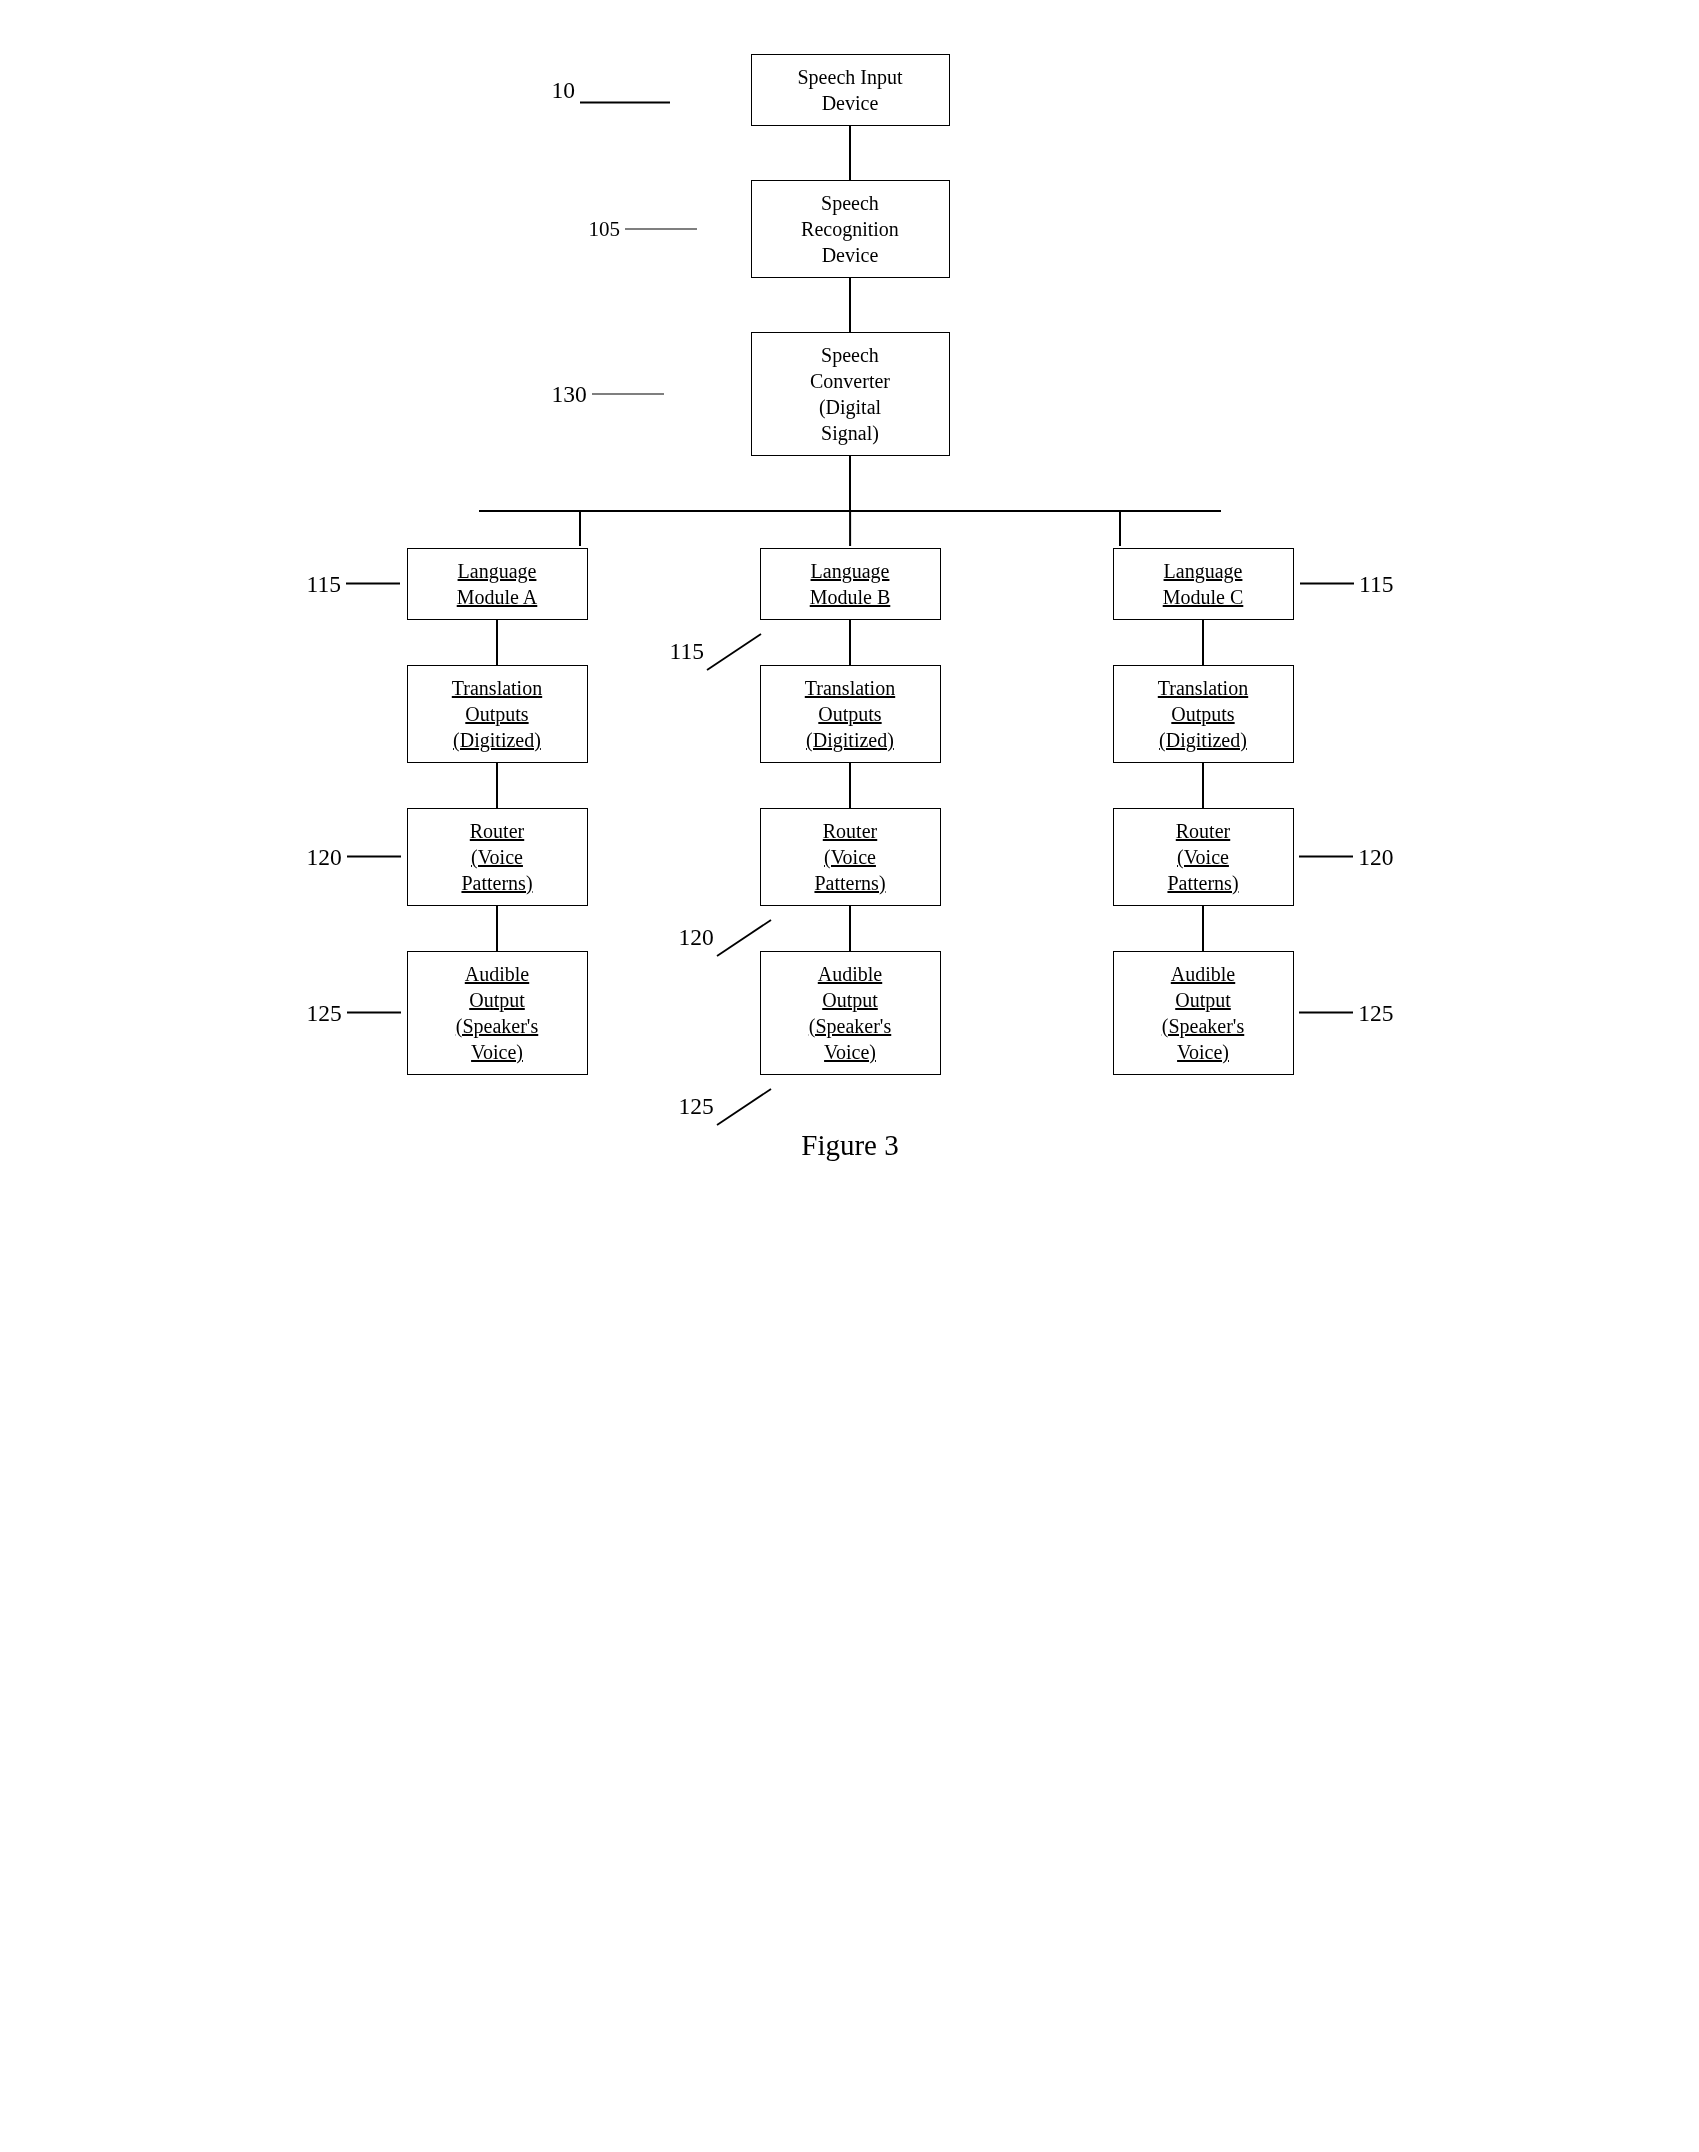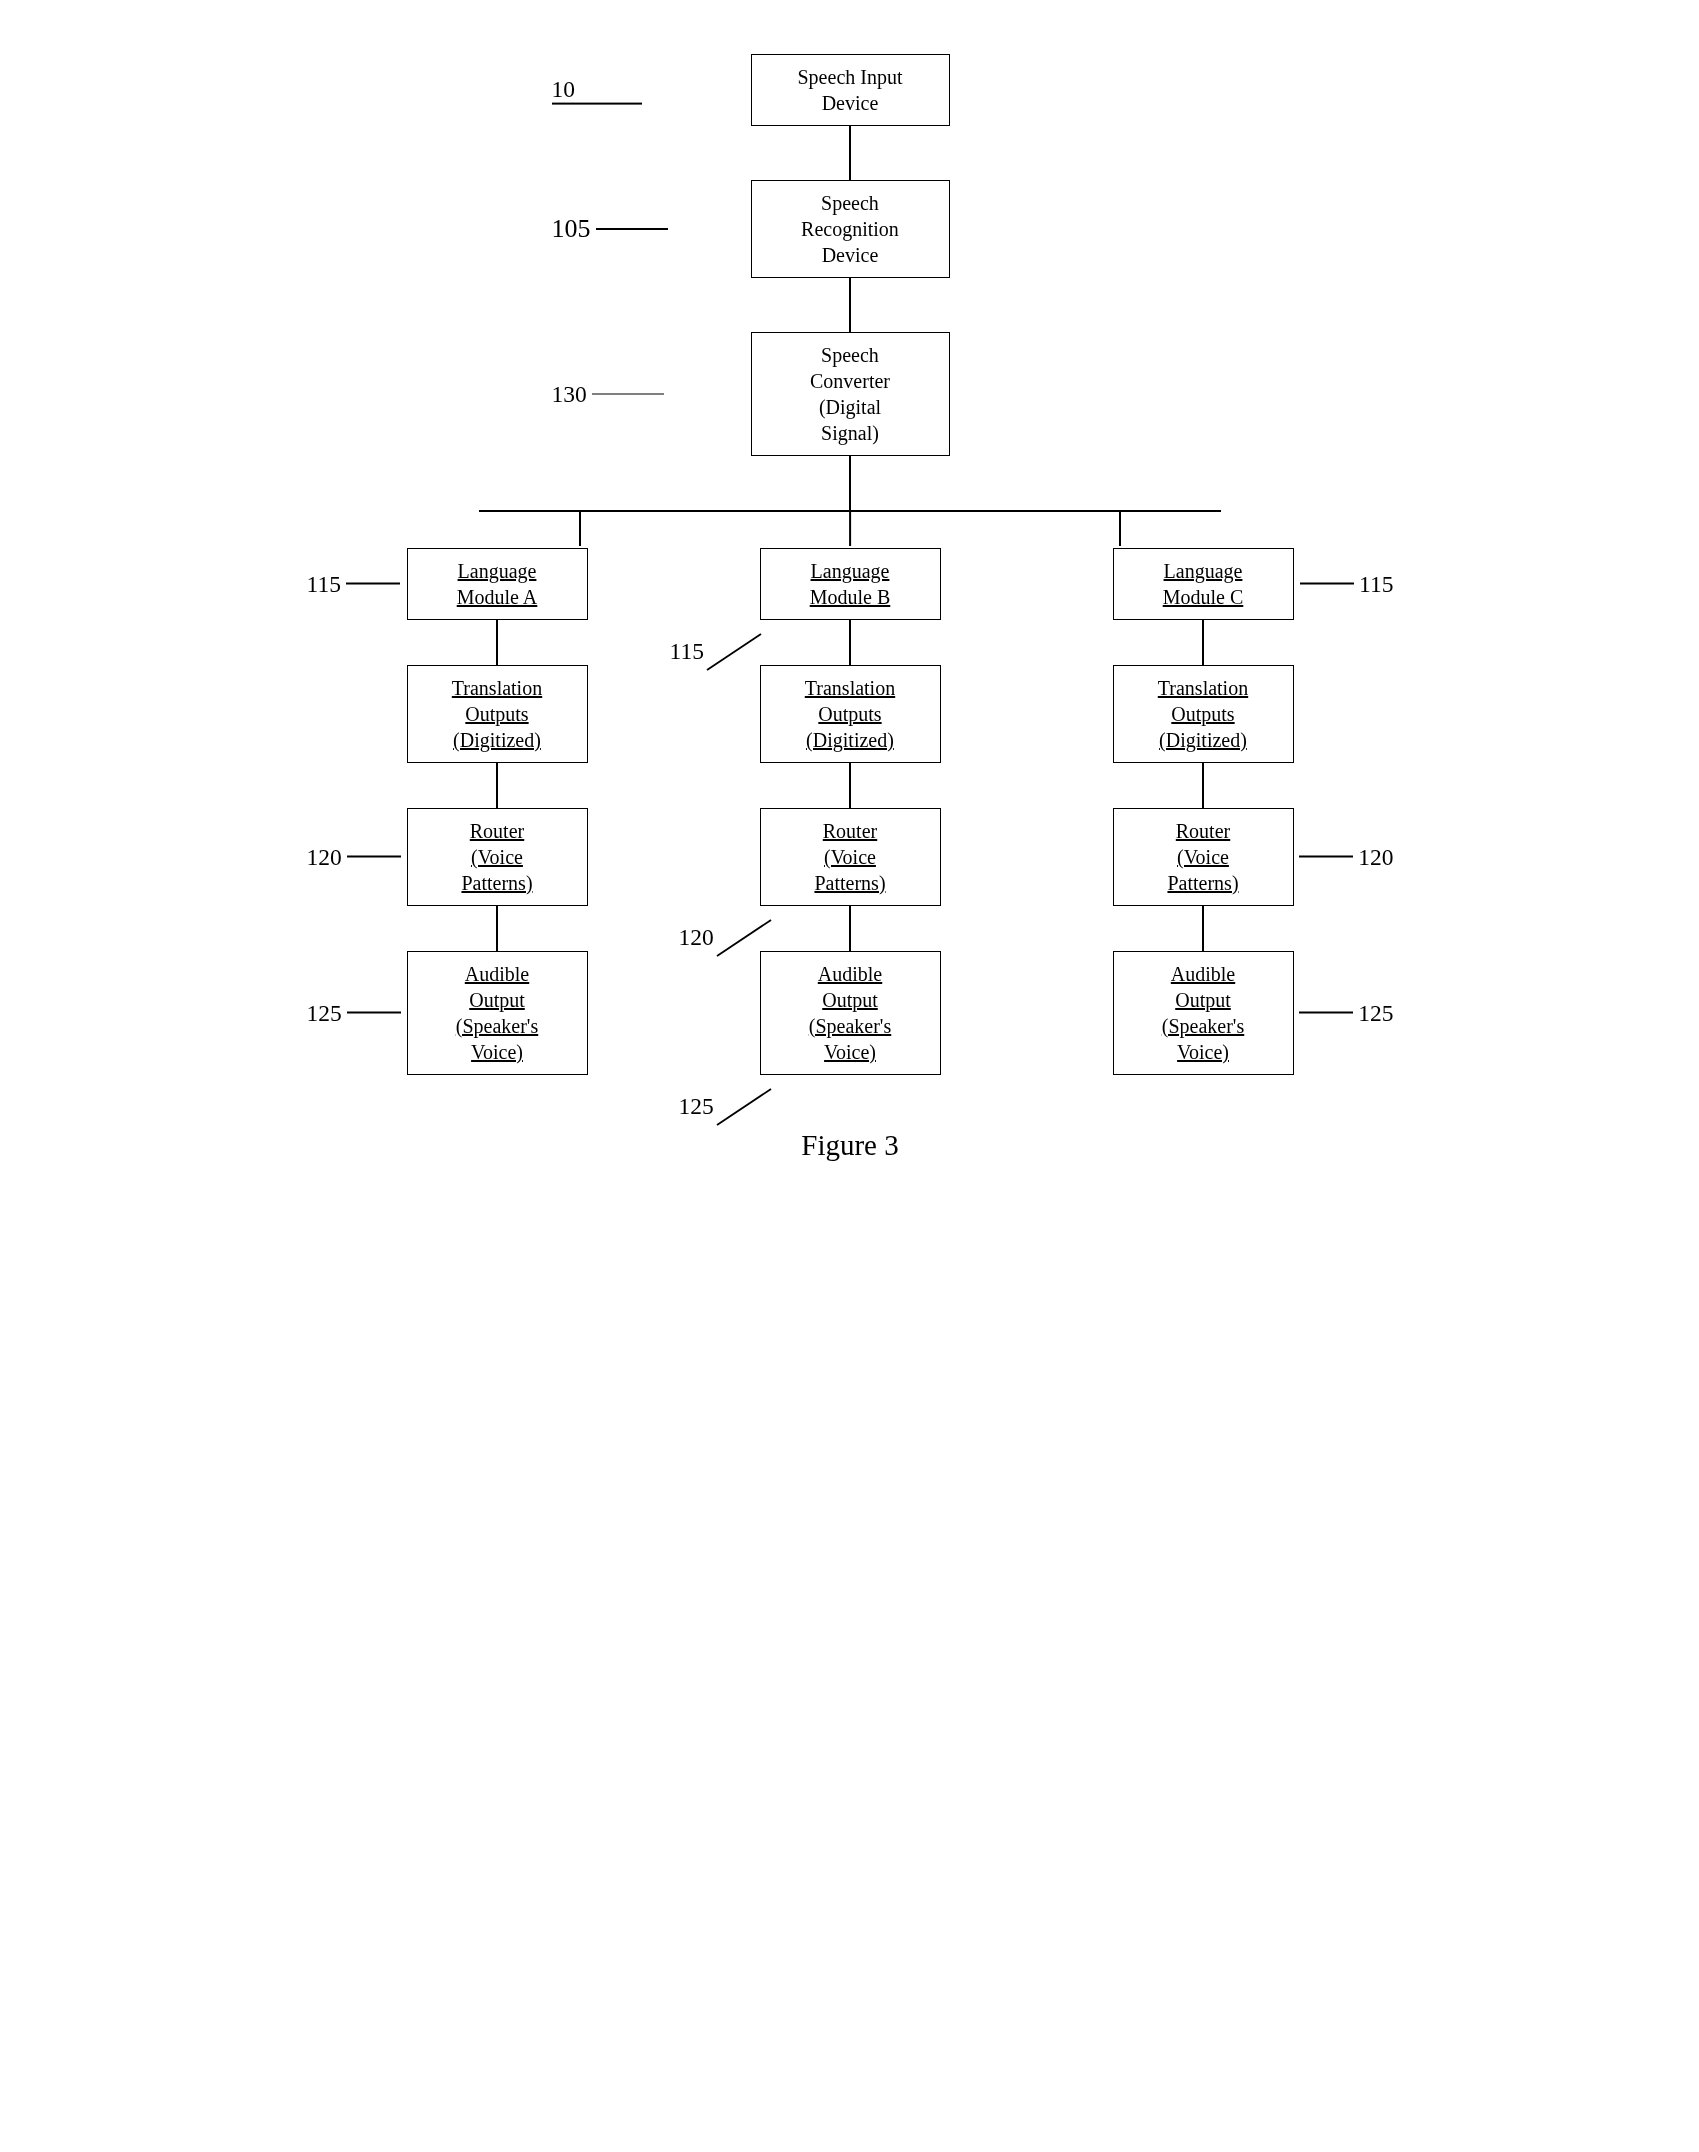--- a/index.html
+++ b/index.html
@@ -61,35 +61,35 @@
   </style>
 </head>
 <body>
 
 <div class="diagram">
 
   <div class="top-section">
 
     <div style="position:relative; display:flex; align-items:center; justify-content:center; margin-bottom:0;">
 
-      <div style="position:absolute; left:-199px; top:50%; transform:translateY(-50%); display:flex; align-items:flex-start;flex-direction:column;">
+      <div style="position:absolute; left:-199px; top:50%; transform:translateY(-50%); display:flex; align-items:flex-end;">
         <span style="font-size:23.5px; margin-right:5.4px;">10</span>
         <div style="width:90px; height:1.8px; background:#000;"></div>
       </div>
       <div class="box box-wide">
         <span style="white-space:pre-line;">Speech Input
 Device</span>
       </div>
     </div>
 
     <div class="vline" style="height:54px;"></div>
 
     <div style="position:relative; display:flex; align-items:center; justify-content:center; margin-bottom:0;">
       <div style="position:absolute; left:-199px; top:50%; transform:translateY(-50%); display:flex; align-items:center;">
-        <span style="font-size:26px; margin-right:5.4px;">105</span>
+        <span style="font-size:21px; margin-right:5.4px;margin-left:37px;">105</span>
         <div style="width:72px; height:1.8px; background:#000;"></div>
       </div>
       <div class="box box-wide">
         <span style="white-space:pre-line;">Speech
 Recognition
 Device</span>
       </div>
     </div>
 
     <div class="vline" style="height:54px;"></div>

